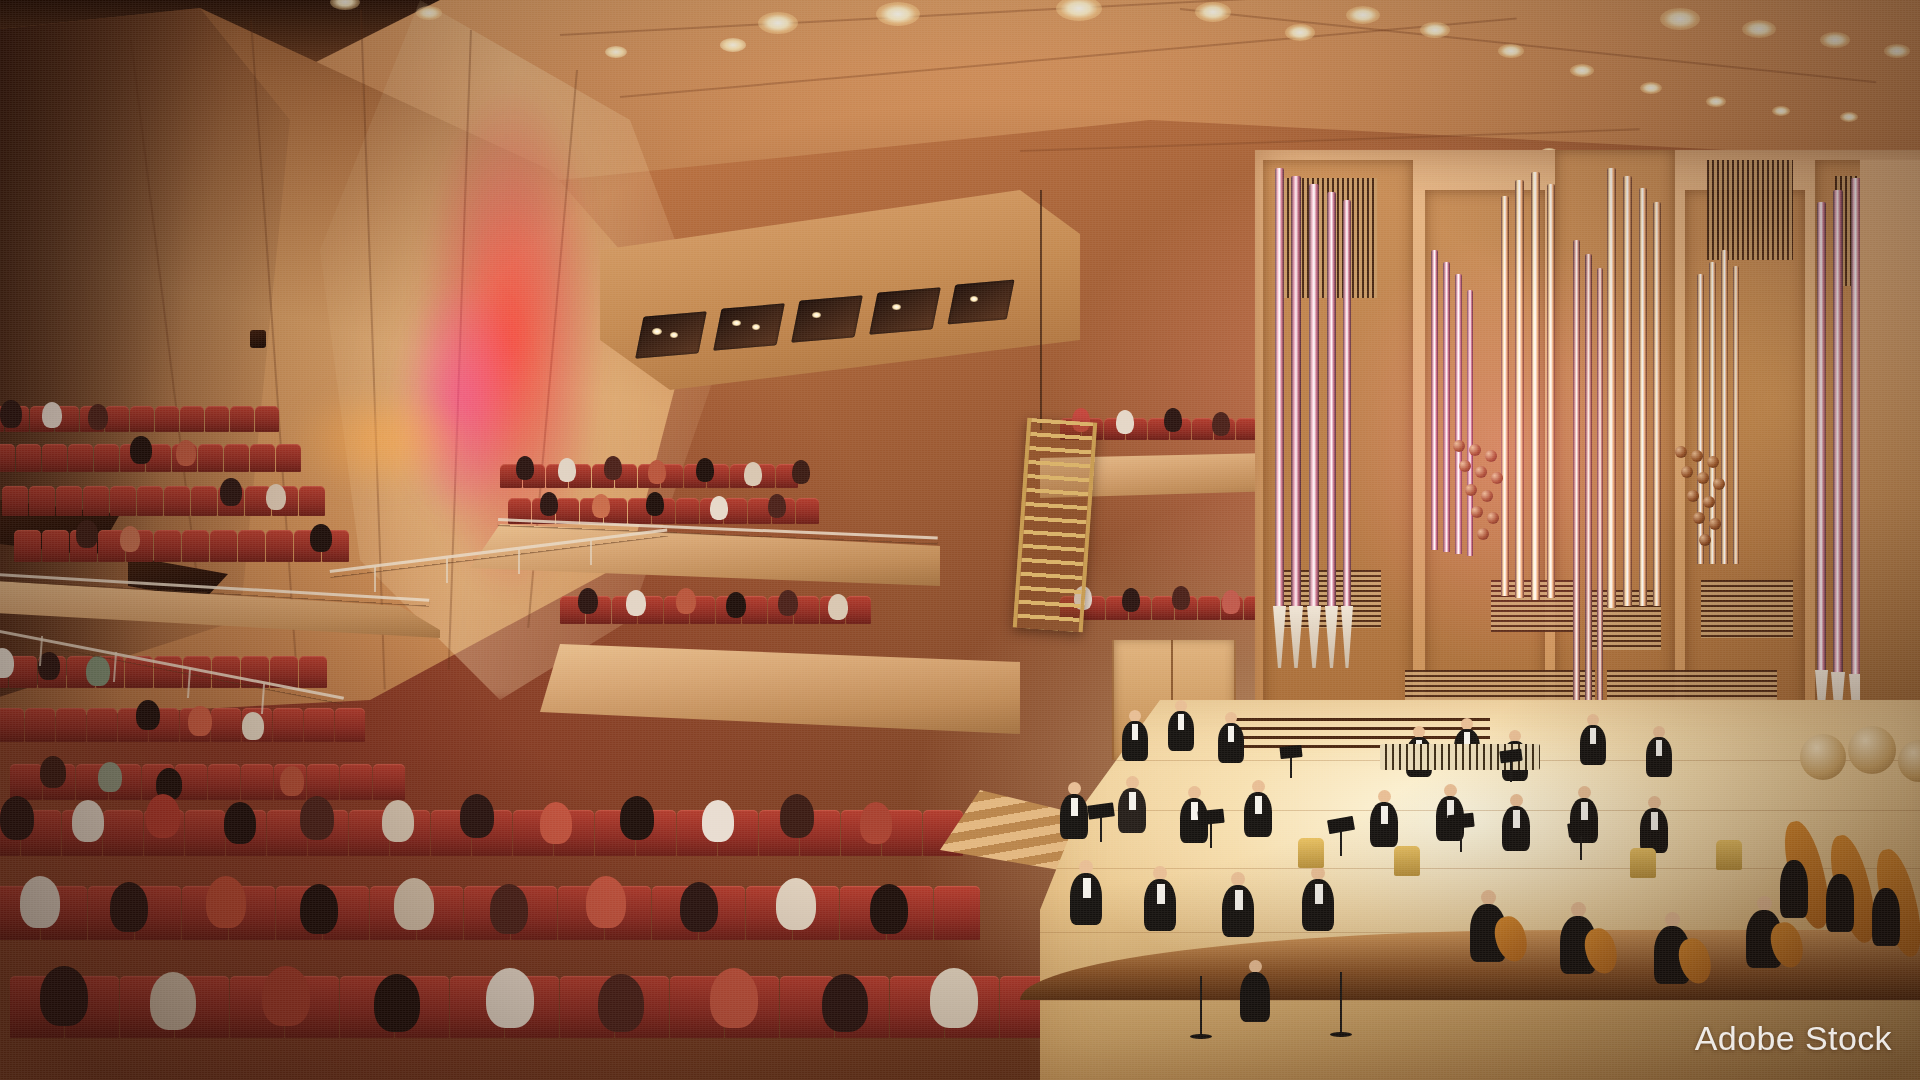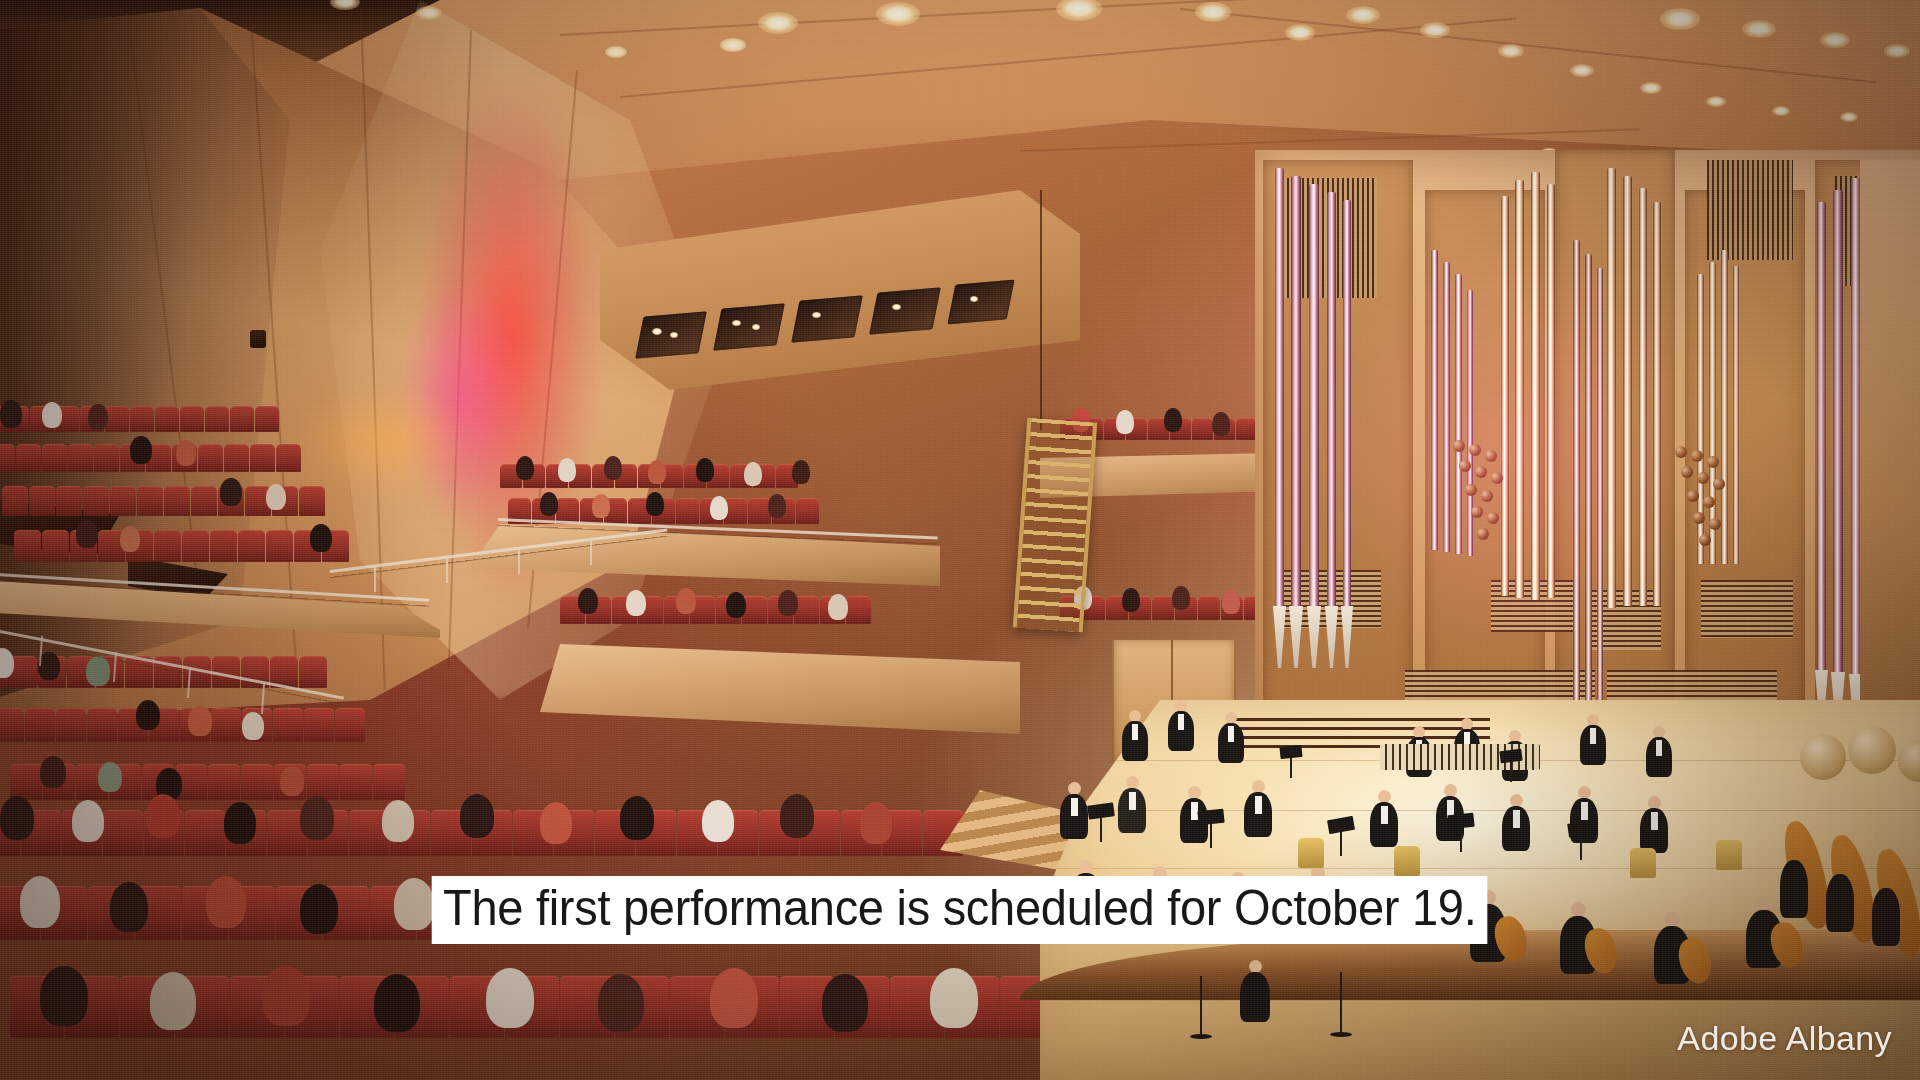--- a/index.html
+++ b/index.html
@@ -1042,19 +1042,16 @@
     <div class="stand" style="left:160px;top:286px;width:2px;height:60px;"></div>
     <div class="stand-plate" style="left:150px;top:344px;width:22px;height:5px;border-radius:50%;"></div>
     <div class="stand" style="left:300px;top:282px;width:2px;height:62px;"></div>
     <div class="stand-plate" style="left:290px;top:342px;width:22px;height:5px;border-radius:50%;"></div>
   </div>
 
   <div id="vignette" class="layer"></div>
   <div id="grain" class="layer"></div>
 
 
-  <div id="caption-bottom" class="layer">
-    <span class="cap-line">The first performance is scheduled for October 19.</span>
-  </div>
-
-  <div id="watermark" class="layer">Adobe Albany</div>
+
+  <div id="watermark" class="layer">Adobe Stock</div>
 
 </div>
 
 </body></html>

